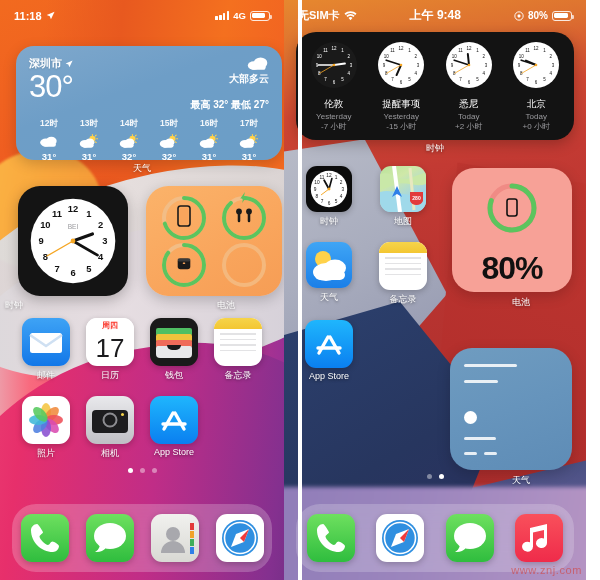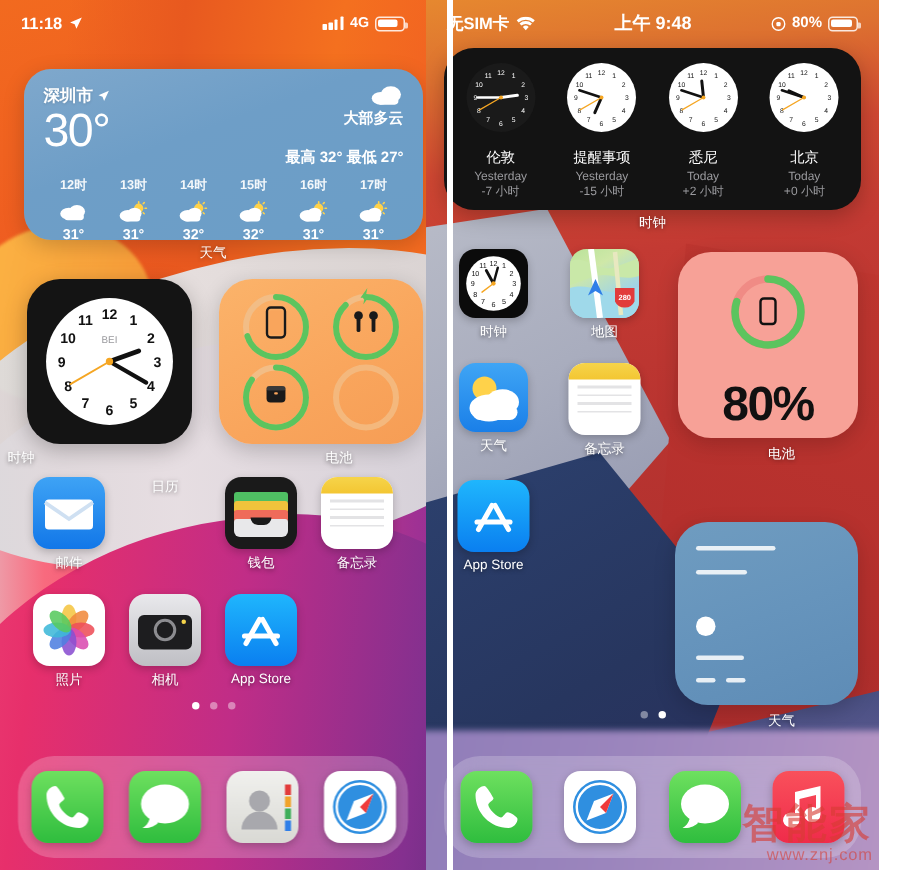--- a/index.html
+++ b/index.html
@@ -392,20 +392,24 @@
     <div class="apps" style="top:318px; grid-template-columns:repeat(4,1fr); row-gap:14px; padding:0 14px;" id="apps-left">
         <div class="app">
           <div class="icon ic-mail">
       <svg width="48" height="48" viewBox="0 0 48 48">
               <rect x="8" y="15" width="32" height="20" rx="2.5" fill="#fff"></rect>
       <path d="M8 17 24 28 40 17" fill="none" stroke="#cfe0f2" stroke-width="2.6"></path>
             </svg></div>
           <div class="alabel">邮件</div>
         </div>
         <div class="app">
+          <div class="icon ic-cal">
+      <div class="ch">周四</div>
+      <div class="cd">17</div>
+          </div>
           <div class="alabel">日历</div>
         </div>
         <div class="app">
           <div class="icon ic-wallet">
       <div class="card" style="top:10px;background:#4fbf63"></div>
       <div class="card" style="top:16px;background:#f0c33c"></div>
       <div class="card" style="top:22px;background:#ef6b5a"></div>
       <div class="card" style="top:28px;height:12px;background:#e8e8ea;border-radius:2px 2px 4px 4px"></div>
       <div style="position:absolute;left:17px;top:27px;width:14px;height:5px;border-radius:0 0 7px 7px;background:#1a1a1a"></div>
           </div>
@@ -750,17 +754,16 @@
         </div>
         <div>
           <div class="icon ic-music">
       <svg width="48" height="48" viewBox="0 0 48 48">
               <path d="M32 10v19a5.5 5 0 1 1-3-4.4V16l-11 2.6v14a5.5 5 0 1 1-3-4.4V14z" fill="#fff"></path>
             </svg></div>
         </div>
       </div>
 
     <div class="watermark">
-      <div class="wm-cn">智能家</div>
       <div class="wm-url">www.znj.com</div>
     </div>
   </div>
 </div>
 
 </body></html>

